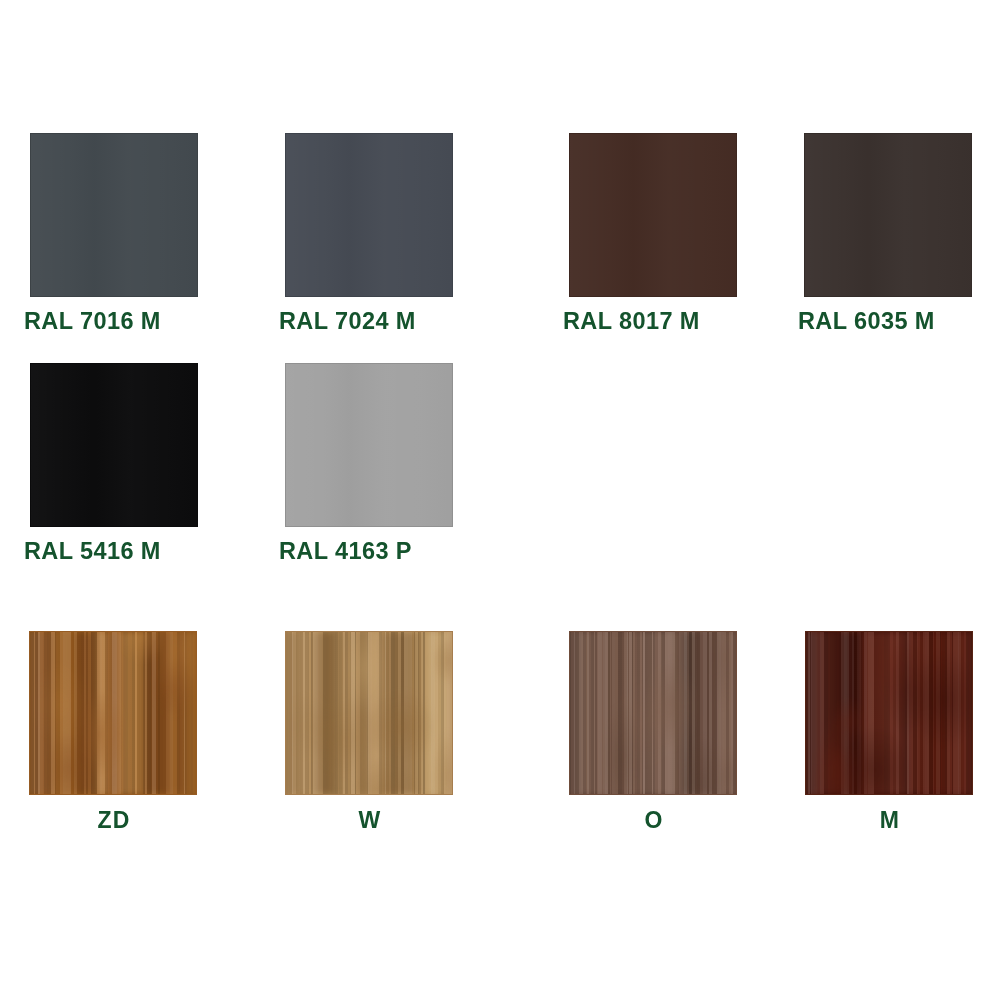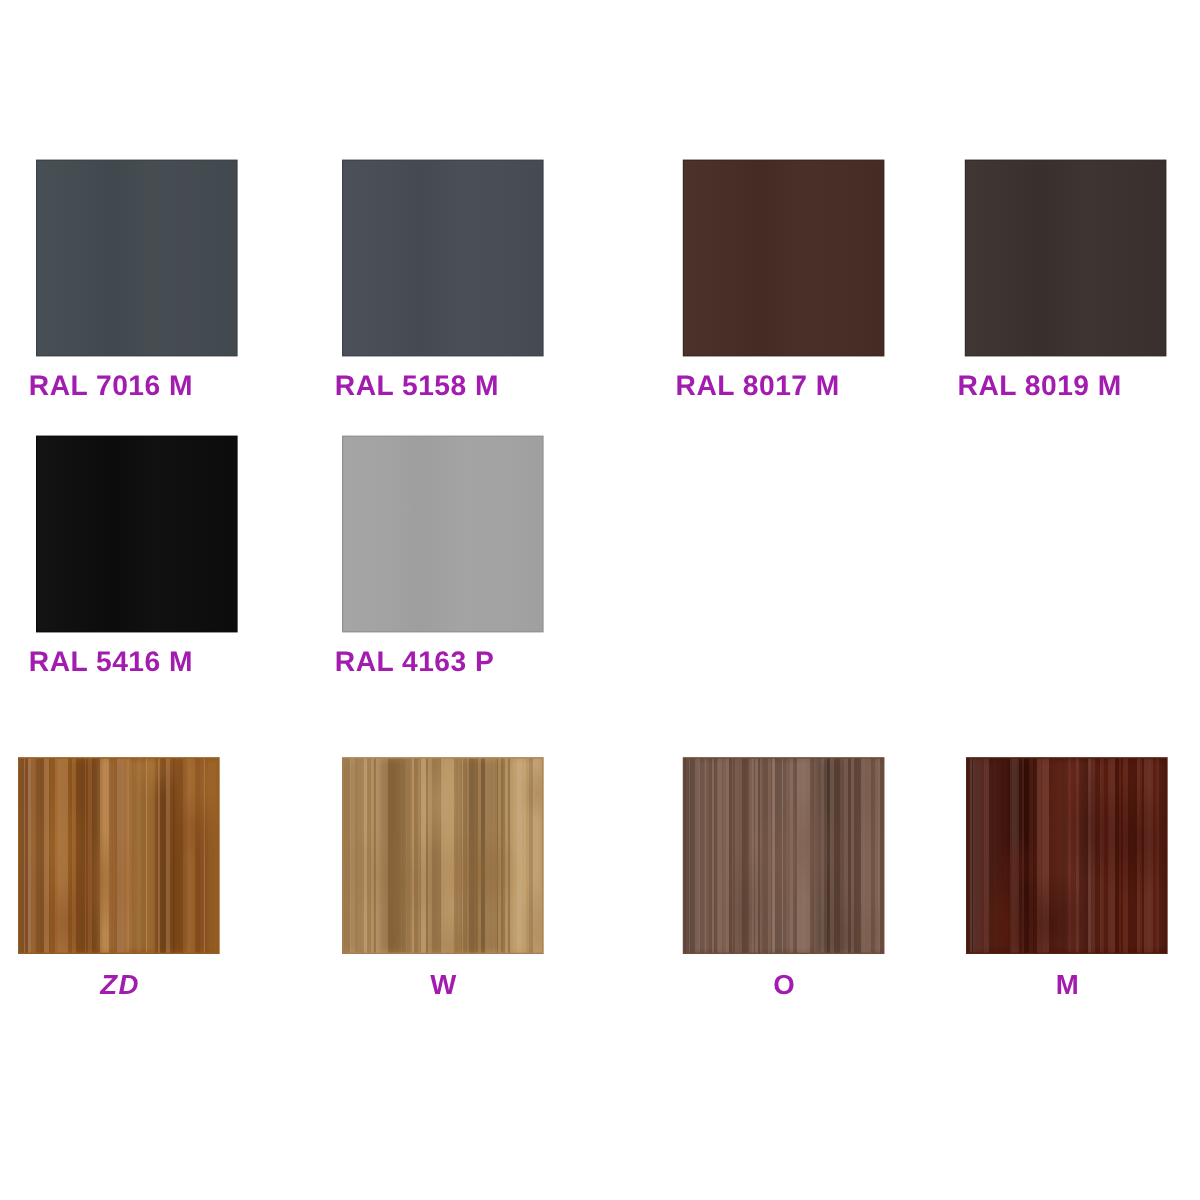--- a/index.html
+++ b/index.html
@@ -39,21 +39,21 @@
     position: absolute;
     top: 0;
     width: 170px;
   }
   .col-1 { left: 30px;  }
   .col-2 { left: 285px; }
   .col-3 { left: 545px; padding-left: 24px; }
   .col-4 { left: 804px; }
 
   
-  .row-wood .col-1 { left: 15px; font-style: italic;  }
+  .row-wood .col-1 { left: 29px;  }
   .row-wood .col-2 { left: 285px; }
   .row-wood .col-3 { left: 545px; }
   .row-wood .col-4 { left: 805px; }
 
   .swatch-chip {
     width: 168px;
     height: 164px;
     box-sizing: border-box;
     border: 1px solid rgba(0,0,0,0.10);
     box-shadow: 0 0 0 1px rgba(255,255,255,0.0);
@@ -79,21 +79,21 @@
       rgba(255,255,255,0.006) 82%,
       rgba(0,0,0,0.015) 100%
     );
     pointer-events: none;
   }
 
   .swatch-label {
     margin-top: 11px;
     font-size: 23.5px;
     font-weight: bold;
-    color: #a21caf;
+    color: #14532d;
     letter-spacing: 0.4px;
     white-space: nowrap;
     line-height: 1.1;
   }
   .swatch-label.align-left   { text-align: left;   padding-left: 0px; }
   .swatch-label.align-center { text-align: center; }
 
   .row-solid-1 .swatch-label,
   .row-solid-2 .swatch-label {
     margin-top: 12px;
@@ -124,31 +124,31 @@
 
   <div class="swatch-row row-solid-1">
 
     <div class="swatch-cell col-1">
       <div class="swatch-chip flat" style="background: rgb(67, 74, 79);"></div>
       <div class="swatch-label align-left">RAL 7016 M</div>
     </div>
 
     <div class="swatch-cell col-2">
       <div class="swatch-chip flat" style="background: rgb(70, 75, 84);"></div>
-      <div class="swatch-label align-left">RAL 5158 M</div>
+      <div class="swatch-label align-left">RAL 7024 M</div>
     </div>
 
     <div class="swatch-cell col-3">
       <div class="swatch-chip flat" style="background: rgb(69, 44, 36);"></div>
       <div class="swatch-label align-left">RAL 8017 M</div>
     </div>
 
     <div class="swatch-cell col-4">
       <div class="swatch-chip flat" style="background: rgb(58, 49, 46);"></div>
-      <div class="swatch-label align-left">RAL 8019 M</div>
+      <div class="swatch-label align-left">RAL 6035 M</div>
     </div>
   </div>
 
   <div class="swatch-row row-solid-2">
 
     <div class="swatch-cell col-1">
       <div class="swatch-chip flat" style="background: rgb(12, 12, 13);"></div>
       <div class="swatch-label align-left">RAL 5416 M</div>
     </div>
 

